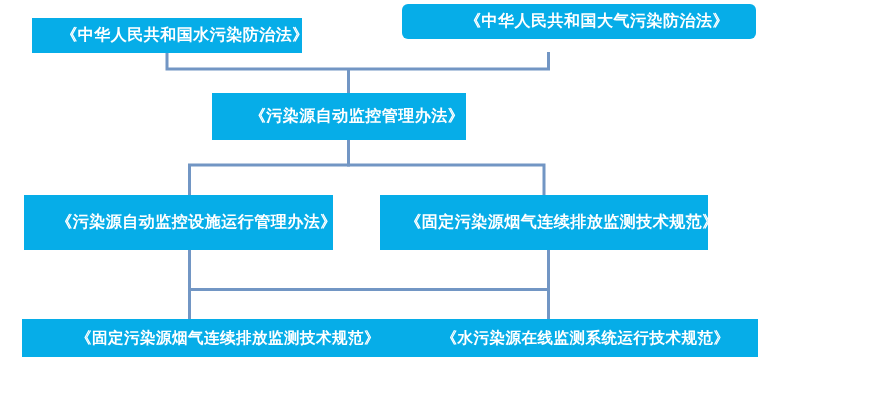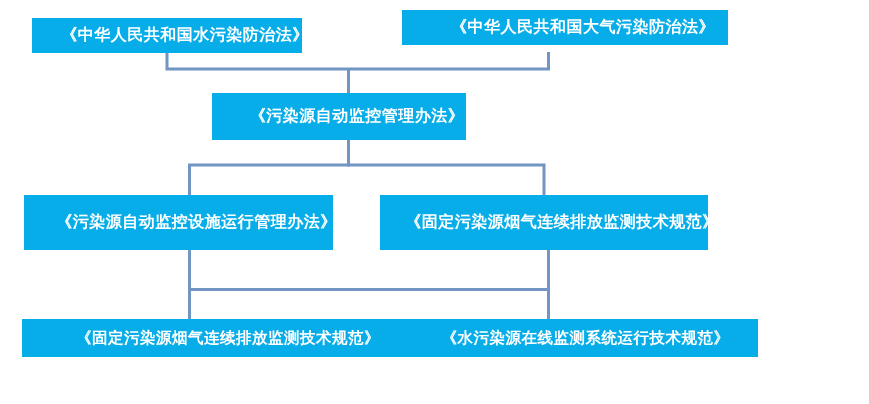--- a/index.html
+++ b/index.html
@@ -40,21 +40,21 @@
     text-align:center;
     font-weight:bold;
     font-size:16px;
     line-height:1.15;
     letter-spacing:0.5px;
     white-space:nowrap;
     box-sizing:border-box;
     padding-left:36px;
   }
   .node-water-law   {left:32px;  top:18px;  width:270px; height:35px;}
-  .node-air-law     {left:402px; top:10px;  width:326px; height:35px;}
+  .node-air-law     {left:402px; top:4px;  width:354px; height:35px;border-radius:6px;}
   .node-measures    {left:212px; top:93px;  width:254px; height:47px;}
   .node-operation   {left:24px;  top:195px; width:309px; height:55px;}
   .node-inspection  {left:380px; top:195px; width:328px; height:55px;}
   .node-flue-gas    {left:22px;  top:319px; width:376px; height:38px; font-size:15.5px;}
   .node-water-online{left:377px; top:319px; width:381px; height:38px; font-size:15.5px;}
 </style>
 </head>
 <body>
 
 <div class="canvas">

